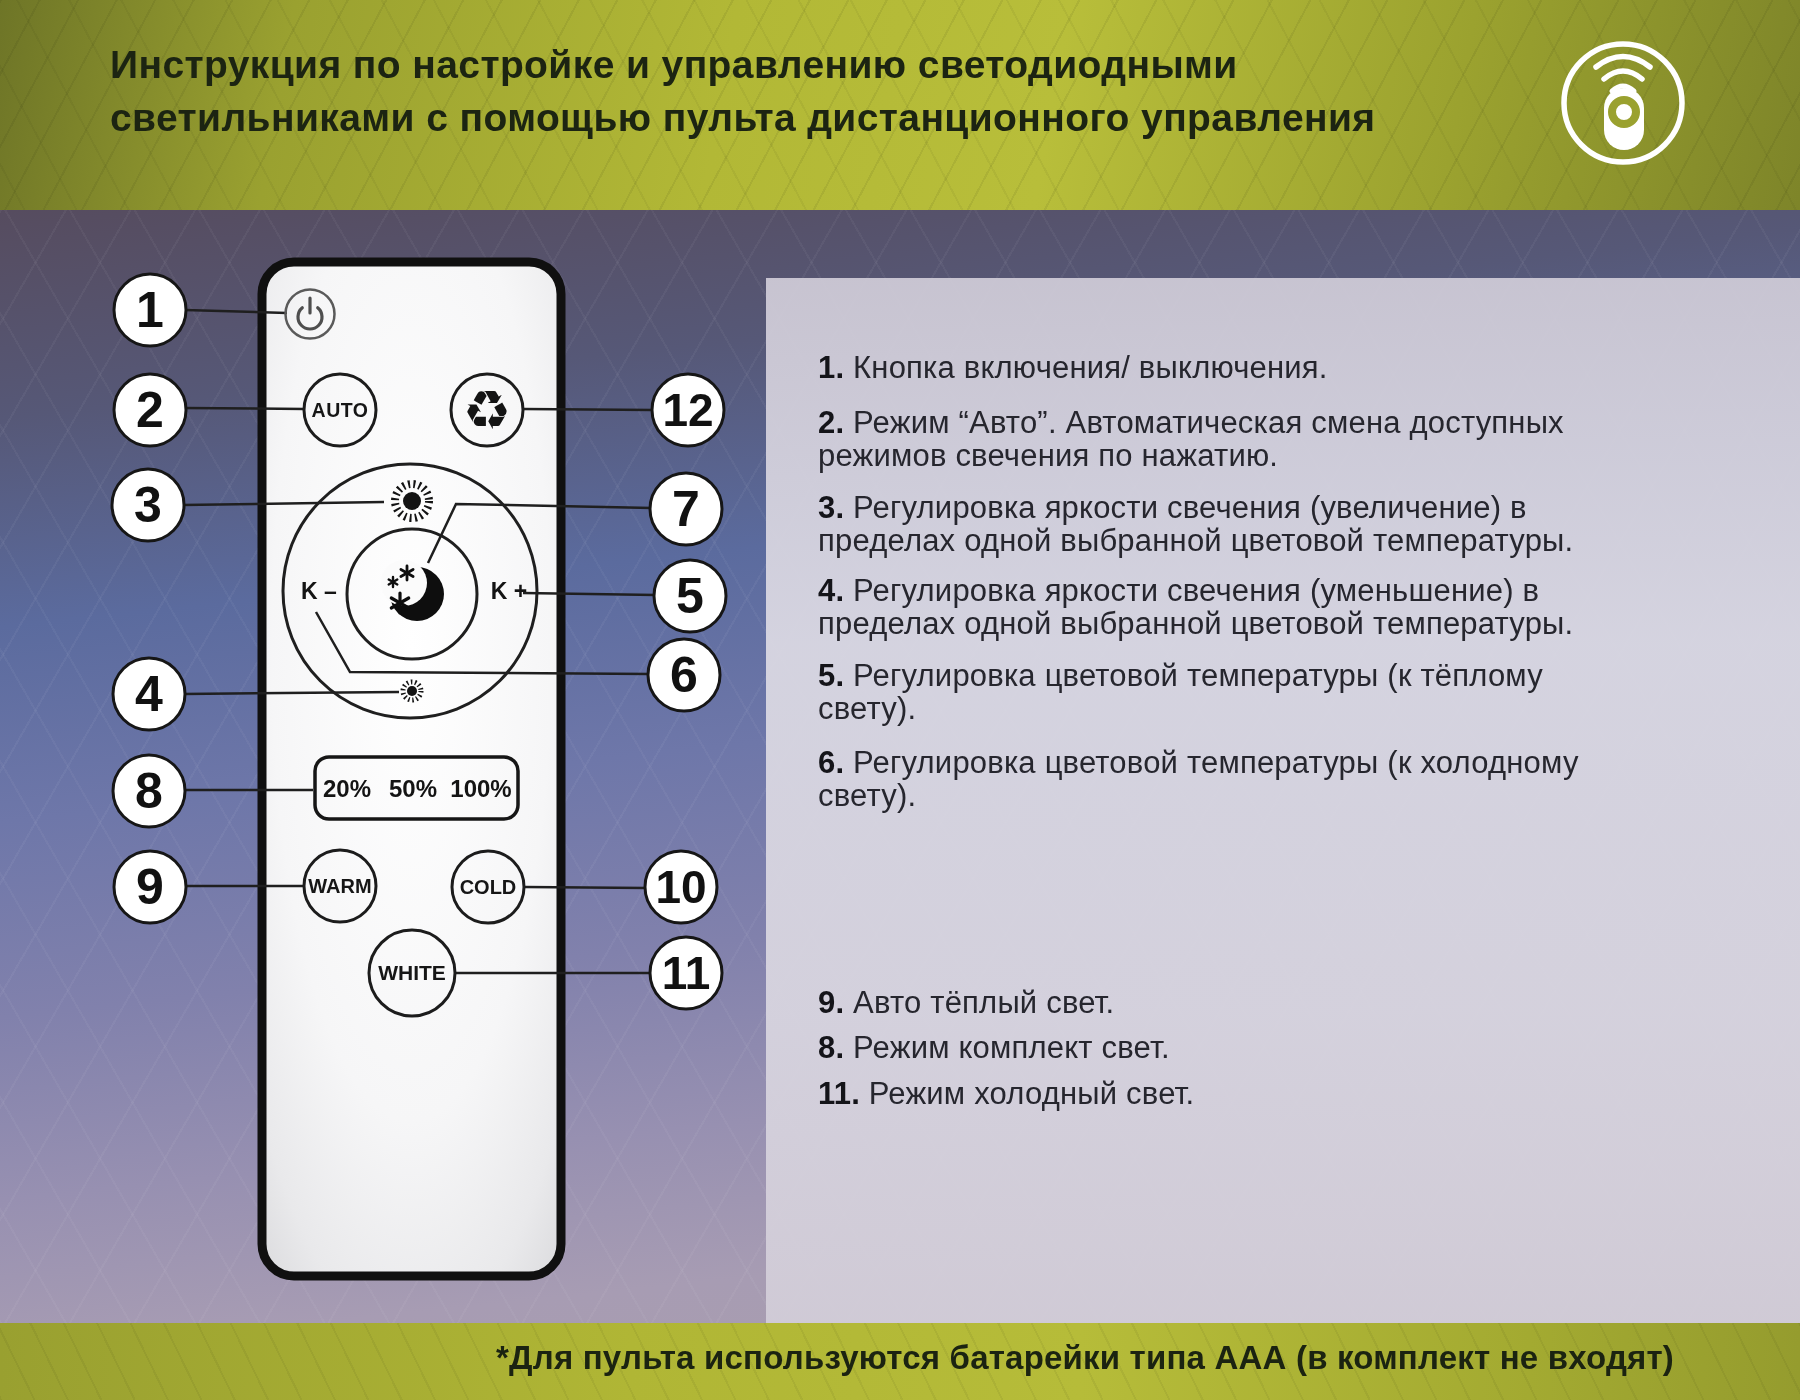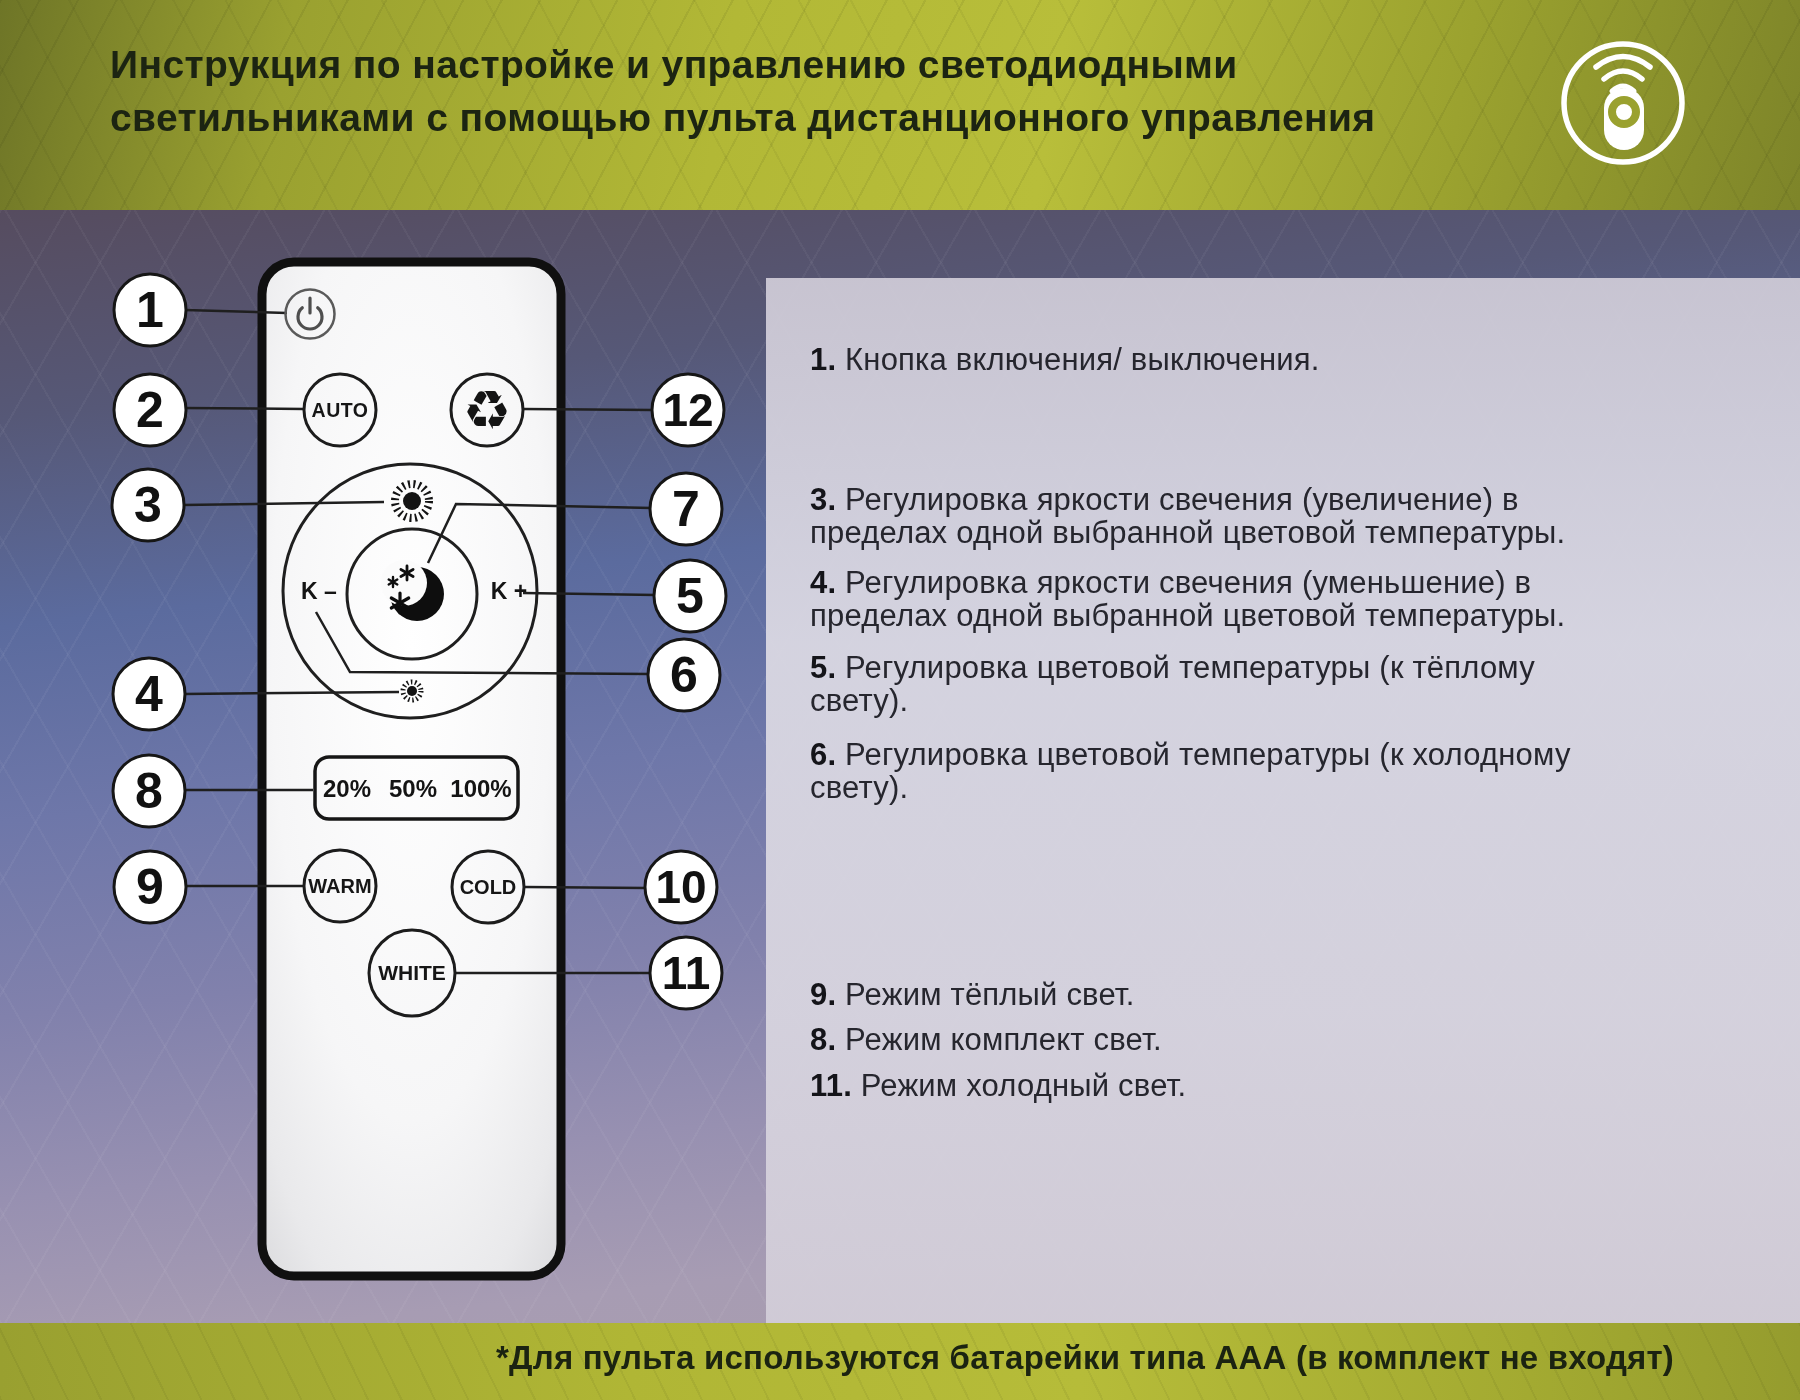--- a/index.html
+++ b/index.html
@@ -30,21 +30,21 @@
     background:
       repeating-linear-gradient(120deg, rgba(255,255,255,0.045) 0 2px, transparent 2px 56px),
       repeating-linear-gradient(60deg, rgba(255,255,255,0.04) 0 2px, transparent 2px 56px),
       linear-gradient(174deg,#564c5f 0%,#565877 16%,#5b6b9e 32%,#6e77a9 47%,
                       #8181ac 62%,#9790b1 76%,#a79cb3 88%,#a99dac 100%);}
 
   
   .panel{position:absolute;left:766px;top:278px;width:1034px;height:1045px;
     background:linear-gradient(180deg, rgba(208,204,216,0.93) 0%, rgba(219,217,227,0.94) 35%,
                                rgba(217,214,224,0.93) 70%, rgba(211,206,217,0.92) 100%);}
-  .item{position:absolute;left:810px;margin:0;width:900px;
+  .item{position:absolute;left:810px;margin:8px;width:900px;
     font-size:31px;line-height:33px;color:#26262e;letter-spacing:.2px;}
   .item b{font-weight:700;color:#141419;}
   .item span{white-space:pre-line;}
   .i1{top:343px}.i2{top:398px}.i3{top:483px}.i4{top:566px}.i5{top:651px}.i6{top:738px}
   .i7{top:823px}.i8{top:931px}.i9{top:978px}.i10{top:1023px}.i11{top:1069px}.i12{top:1116px}
 
   .diagram{position:absolute;left:0;top:0;}
   .hicon{position:absolute;left:0;top:0;}
 </style>
 </head>
@@ -63,29 +63,31 @@
     <path d="M 1604 79 Q 1623 63 1642 79" fill="none" stroke="#ffffff" stroke-width="5.5" stroke-linecap="round"></path>
     <path d="M 1612 91 Q 1623 81 1634 91" fill="none" stroke="#ffffff" stroke-width="5" stroke-linecap="round"></path>
     <rect x="1604" y="88" width="40" height="62" rx="20" fill="#ffffff"></rect>
     <circle cx="1624" cy="112" r="12" fill="none" stroke="#9aa12f" stroke-width="8"></circle>
   </svg>
 
   <div class="main"></div>
 
   <div class="panel"></div>
   <p class="item i1"><b>1.</b> <span>Кнопка включения/ выключения.</span></p>
+  <p class="item i2"><b>2.</b> <span>Режим “Авто”. Автоматическая смена доступных
+режимов свечения по нажатию.</span></p>
   <p class="item i3"><b>3.</b> <span>Регулировка яркости свечения (увеличение) в
 пределах одной выбранной цветовой температуры.</span></p>
   <p class="item i4"><b>4.</b> <span>Регулировка яркости свечения (уменьшение) в
 пределах одной выбранной цветовой температуры.</span></p>
   <p class="item i5"><b>5.</b> <span>Регулировка цветовой температуры (к тёплому
 свету).</span></p>
   <p class="item i6"><b>6.</b> <span>Регулировка цветовой температуры (к холодному
 свету).</span></p>
-  <p class="item i9"><b>9.</b> <span>Режим тёплый свет.</span></p>
+  <p class="item i9"><b>9.</b> <span>Авто тёплый свет.</span></p>
   <p class="item i10"><b>8.</b> <span>Режим комплект свет.</span></p>
   <p class="item i11"><b>11.</b> <span>Режим холодный свет.</span></p>
 
   <svg class="diagram" width="760" height="1400" viewBox="0 0 760 1400">
     <defs>
       <radialGradient id="remoteGrad" cx="0.5" cy="0.38" r="0.85">
         <stop offset="0" stop-color="#ffffff"></stop>
         <stop offset="0.55" stop-color="#f6f6f7"></stop>
         <stop offset="0.8" stop-color="#e9e9eb"></stop>
         <stop offset="1" stop-color="#d4d4d7"></stop>

